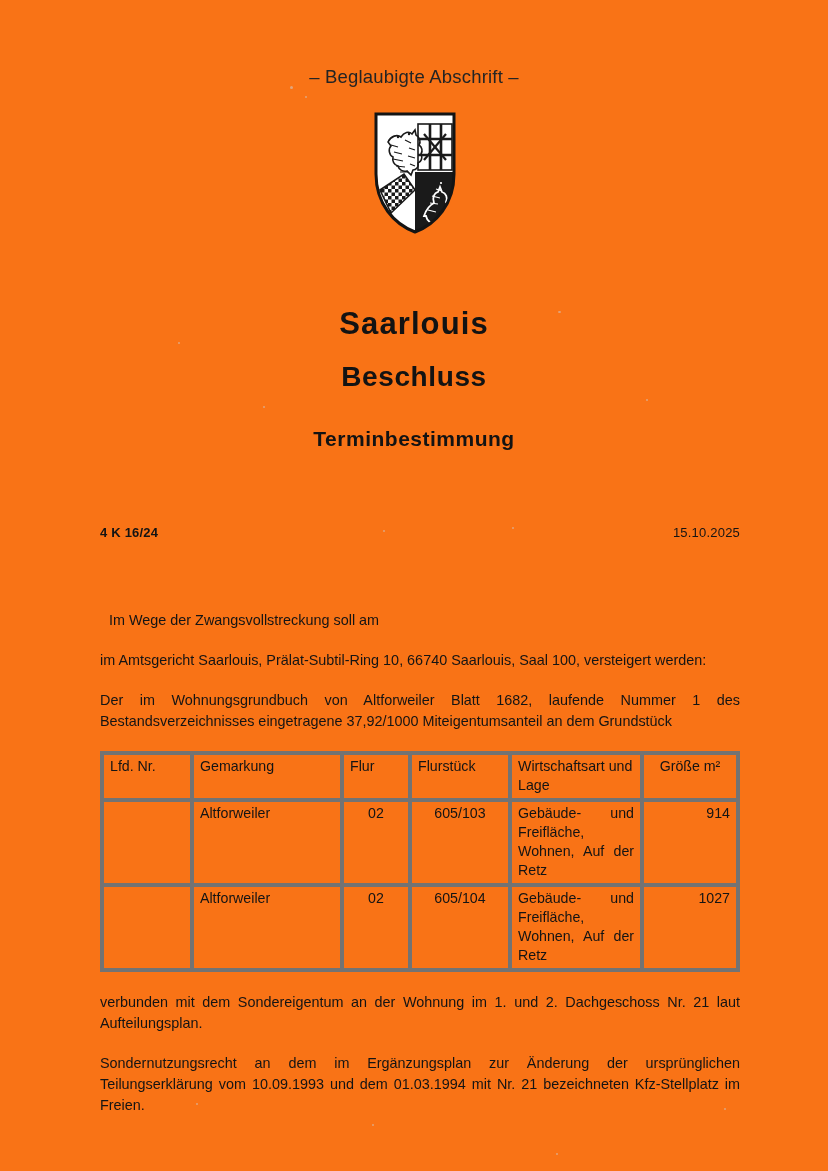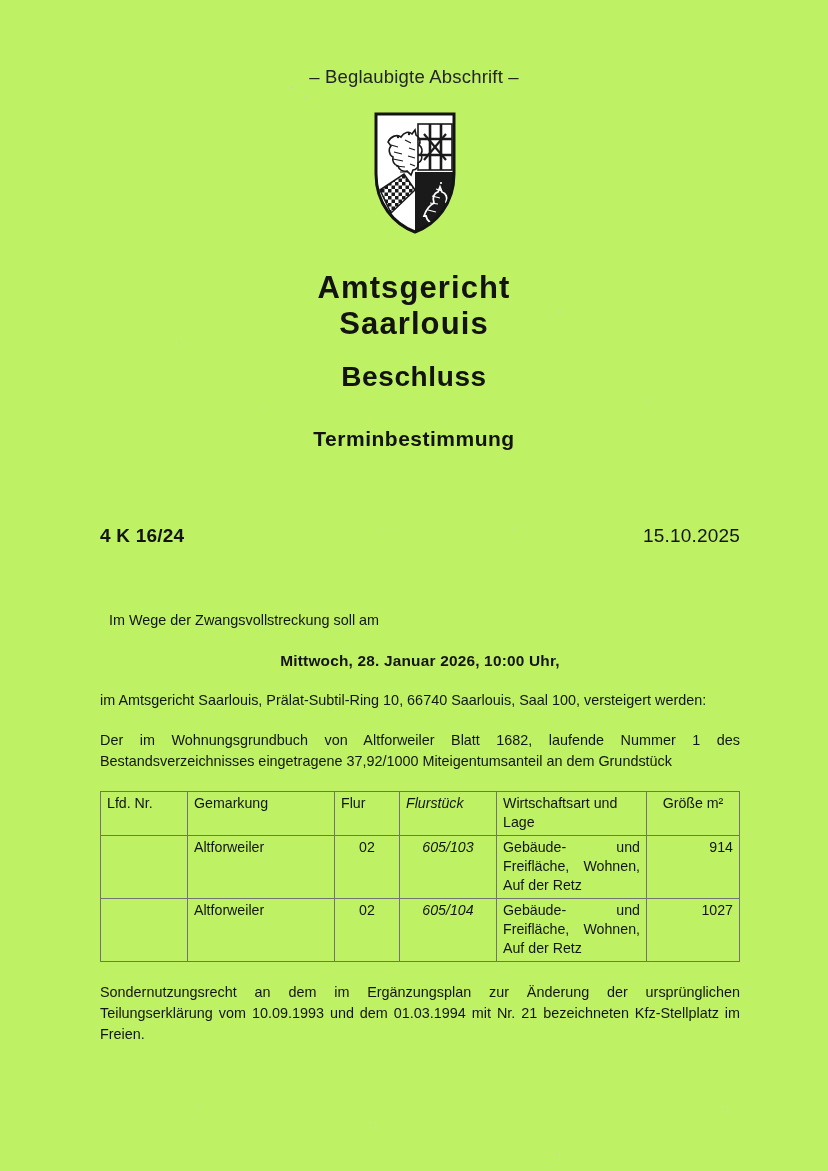--- a/index.html
+++ b/index.html
@@ -11,21 +11,21 @@
     width: 828px;
     height: 1171px;
     position: relative;
     font-family: "Liberation Sans", sans-serif;
     color: #141414;
     overflow: hidden;
   }
   .page {
     position: absolute;
     inset: 0;
-    background: #bef264;
+    background: #f97316;
   }
   
   .speckle {
     position: absolute;
     background: #cfcfcf;
     border-radius: 50%;
     opacity: .55;
     pointer-events: none;
   }
 
@@ -86,21 +86,21 @@
   }
 
   .ref-row {
     position: absolute;
     left: 100px;
     top: 525px;
     width: 640px;
     display: flex;
     justify-content: space-between;
     align-items: baseline;
-    font-size: 19px;
+    font-size: 13px;
   }
   .ref-case { font-weight: bold; letter-spacing: .2px; }
   .ref-date { letter-spacing: .2px; }
 
   .body {
     position: absolute;
     left: 100px;
     top: 610px;
     width: 640px;
     font-size: 14.4px;
@@ -120,31 +120,31 @@
     letter-spacing: .2px;
   }
 
   table.parcels {
     border-collapse: collapse;
     width: 640px;
     margin: 2px 0 20px 0;
     font-size: 14.2px;
   }
   table.parcels td, table.parcels th {
-    border: 1px solid #737373;
+    border: 4px solid #737373;
     padding: 2px 6px 3px 6px;
     vertical-align: top;
     font-weight: normal;
     line-height: 19px;
   }
   th.h { text-align: left; }
   .c-lfd   { width: 74px; }
   .c-gem   { width: 134px; }
   .c-flur  { width: 52px; text-align: left; }
-  .c-fls   { width: 84px; text-align: left; font-style: italic; }
+  .c-fls   { width: 84px; text-align: left; }
   .c-wirt  { text-align: justify; text-justify: inter-word; }
   .c-size  { width: 80px; text-align: right; }
   td.c-flur, td.c-fls { text-align: center; }
   th.c-flur, th.c-fls { text-align: left; }
   th.c-size { text-align: center; }
 </style>
 </head>
 <body>
 
 <div class="page">
@@ -198,37 +198,35 @@
                    c-5,1 -9,-2 -10,-7 z" fill="none" stroke="#ffffff" stroke-width="1.8"></path>
           <path d="M54,98 l8,2 M56,91 l8,1 M58,84 l8,2 M62,77 l6,2" stroke="#ffffff" stroke-width="1.2"></path>
           <circle cx="67" cy="71" r="1.1" fill="#ffffff"></circle>
         </g>
       </g>
 
       <path d="M2,2 L80,2 L80,62 C80,92 62,112 41,120 C20,112 2,92 2,62 Z" fill="none" stroke="#141414" stroke-width="3"></path>
     </svg>
   </div>
 
-  <div class="court-name l1">Amtsgericht</div>
   <div class="court-name l2">Saarlouis</div>
 
   <div class="decision-word">Beschluss</div>
 
   <div class="subject-word">Terminbestimmung</div>
 
   <div class="ref-row">
     <span class="ref-case">4 K 16/24</span>
     <span class="ref-date">15.10.2025</span>
   </div>
 
   <div class="body">
 
     <p class="para nojust">Im Wege der Zwangsvollstreckung soll am</p>
 
-    <p class="hearing">Mittwoch, 28. Januar 2026, 10:00 Uhr,</p>
 
     <p class="para">im Amtsgericht Saarlouis, Prälat-Subtil-Ring 10, 66740 Saarlouis, Saal 100, versteigert werden:</p>
 
     <p class="para">Der im Wohnungsgrundbuch von Altforweiler Blatt 1682, laufende Nummer 1 des Bestandsverzeichnisses eingetragene 37,92/1000 Miteigentumsanteil an dem Grundstück</p>
 
     <table class="parcels">
       <thead>
         <tr>
           <th class="h c-lfd">Lfd. Nr.</th>
           <th class="h c-gem">Gemarkung</th>
@@ -251,20 +249,21 @@
           <td class="c-lfd"></td>
           <td class="c-gem">Altforweiler</td>
           <td class="c-flur">02</td>
           <td class="c-fls">605/104</td>
           <td class="c-wirt">Gebäude- und Freifläche, Wohnen, Auf der Retz</td>
           <td class="c-size">1027</td>
         </tr>
       </tbody>
     </table>
 
+    <p class="para">verbunden mit dem Sondereigentum an der Wohnung im 1. und 2. Dachgeschoss Nr. 21 laut Aufteilungsplan.</p>
 
     <p class="para">Sondernutzungsrecht an dem im Ergänzungsplan zur Änderung der ursprünglichen Teilungserklärung vom 10.09.1993 und dem 01.03.1994 mit Nr. 21 bezeichneten Kfz-Stellplatz im Freien.</p>
 
 
   </div>
 
   <div class="speckle" style="left:290px;top:86px;width:3px;height:3px;"></div>
   <div class="speckle" style="left:305px;top:96px;width:2px;height:2px;"></div>
   <div class="speckle" style="left:178px;top:342px;width:2px;height:2px;"></div>
   <div class="speckle" style="left:558px;top:311px;width:3px;height:2px;"></div>

